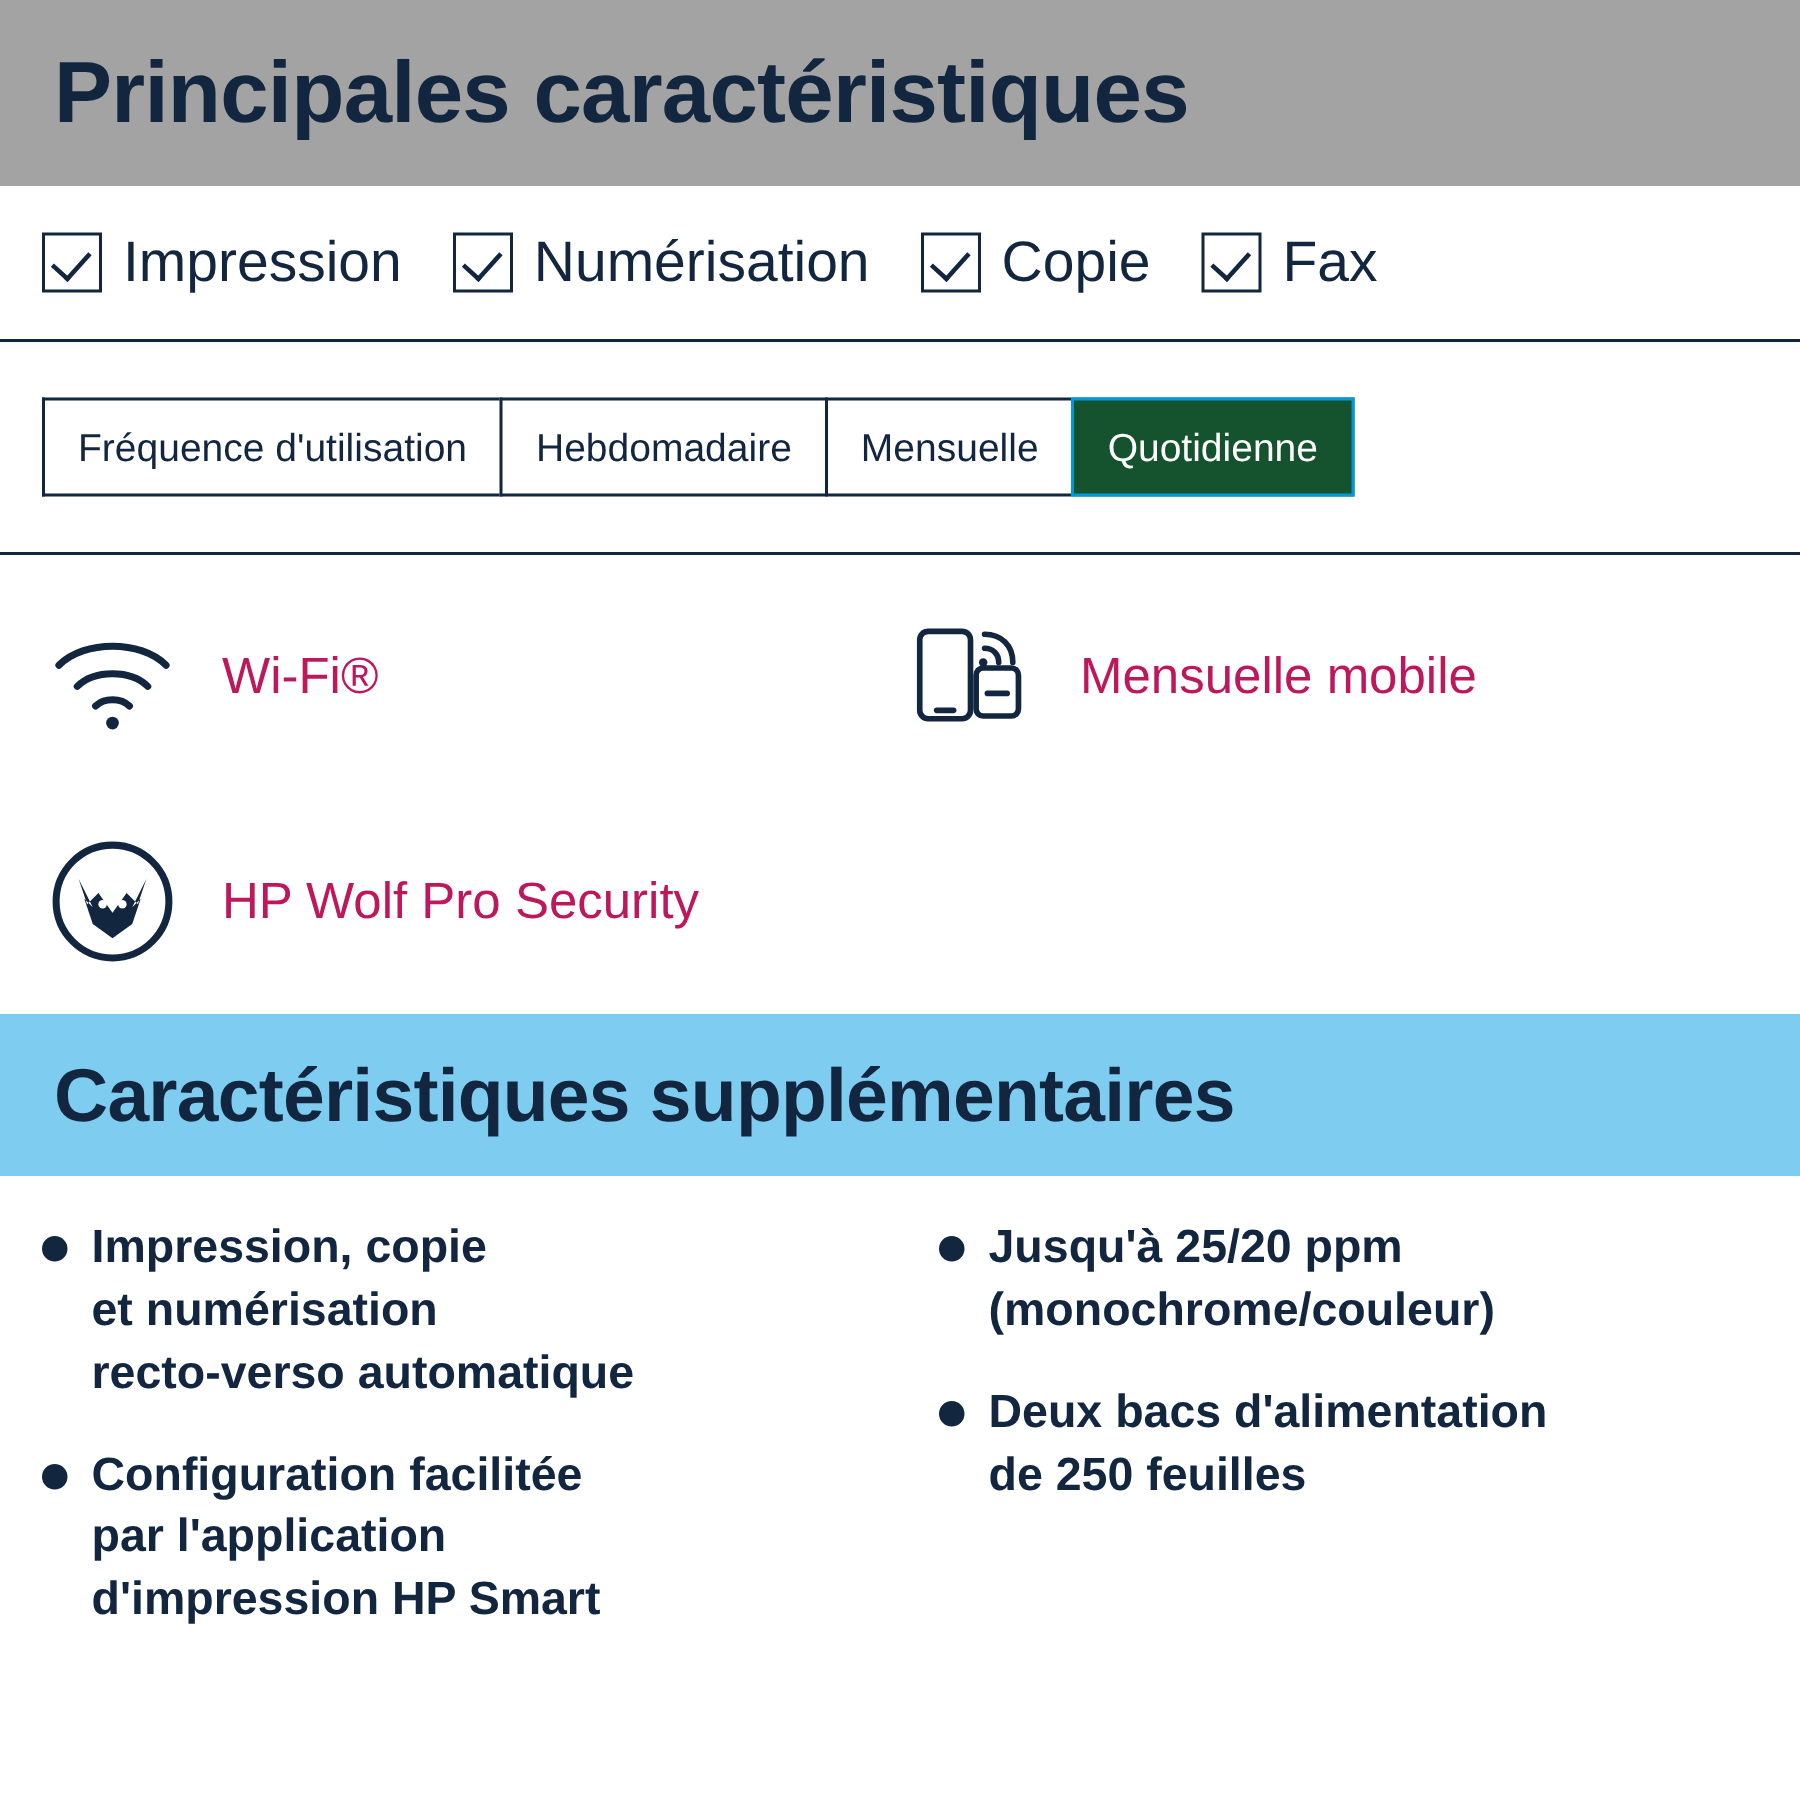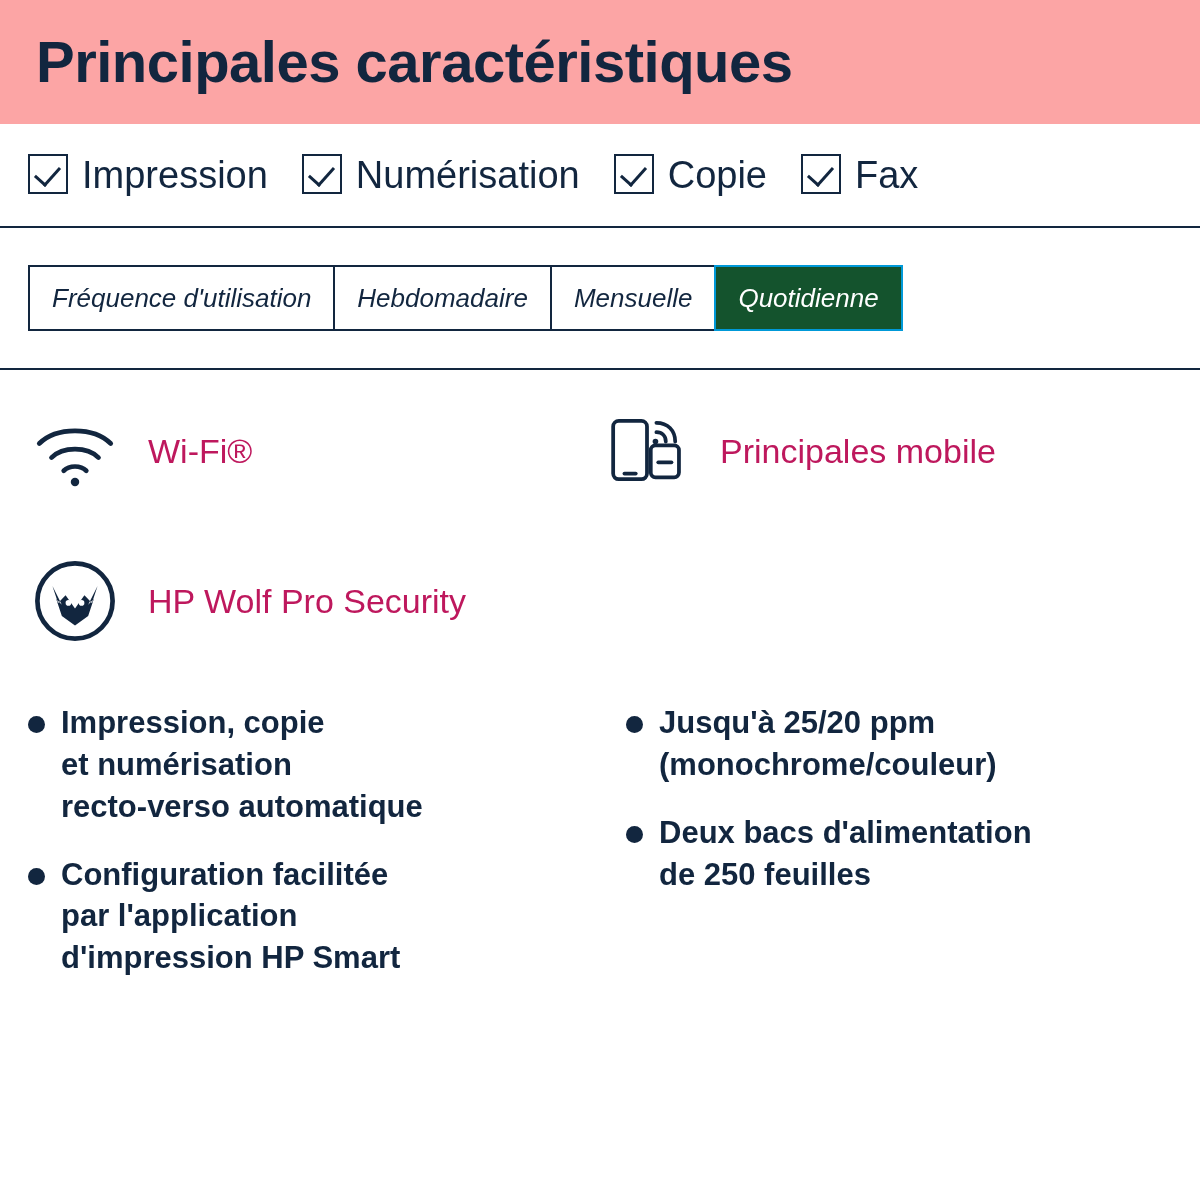--- a/index.html
+++ b/index.html
@@ -18,21 +18,21 @@
     position: relative;
     width: 1200px;
     height: 1200px;
     box-sizing: border-box;
     display: flex;
     flex-direction: column;
   }
 
   
   .band-primary {
-    background: #fca5a5;
+    background: #a3a3a3;
     height: 124px;
     display: flex;
     align-items: center;
     padding: 0 36px;
     box-sizing: border-box;
   }
   .band-primary h1 {
     margin: 0;
     font-size: 58px;
     font-weight: 700;
@@ -46,21 +46,21 @@
     height: 104px;
     border-bottom: 2px solid #12263f;
     display: flex;
     align-items: center;
     padding: 0 28px;
     box-sizing: border-box;
     gap: 34px;
   }
   .cap {
     display: flex;
-    align-items: flex-start;
+    align-items: center;
     gap: 14px;
   }
   .checkbox {
     width: 40px;
     height: 40px;
     border: 2.5px solid #12263f;
     box-sizing: border-box;
     position: relative;
     flex: none;
   }
@@ -101,21 +101,20 @@
     border-right-width: 0;
     display: flex;
     align-items: center;
     justify-content: center;
     padding: 0 22px;
     font-size: 26px;
     color: #12263f;
     background: #ffffff;
     box-sizing: border-box;
     white-space: nowrap;
-    font-style: italic;
   }
   .freq-cell:last-child {
     border-right-width: 2px;
   }
   .freq-cell.selected {
     background: #14532d;
     color: #ffffff;
     border-color: #0099d8;
   }
 
@@ -263,37 +262,40 @@
             <rect x="14" y="18" width="36" height="62" rx="6"></rect>
             <path d="M26 74 L38 74"></path>
             <rect x="54" y="44" width="30" height="34" rx="5"></rect>
             <path d="M62 62 L76 62"></path>
             <path d="M60 30 C66 30, 70 34, 70 40"></path>
             <path d="M60 20 C72 20, 80 28, 80 40"></path>
             <circle cx="59" cy="40" r="3" fill="#12263f" stroke="none"></circle>
           </g>
         </svg>
       </span>
-      <span class="flabel">Principales mobile</span>
+      <span class="flabel">Mensuelle mobile</span>
     </div>
 
     <div class="feature">
       <span class="ficon">
         <svg viewBox="0 0 100 100" width="94" height="94" aria-hidden="true">
           <circle cx="50" cy="50" r="40" fill="none" stroke="#12263f" stroke-width="5"></circle>
           <path d="M26 34 L36 54 L30 48 L36 66 L50 76 L64 66 L70 48 L64 54 L74 34 L68 52 L60 44 L50 58 L40 44 L32 52 Z" fill="#12263f"></path>
           <circle cx="43" cy="52" r="3" fill="#ffffff"></circle>
           <circle cx="57" cy="52" r="3" fill="#ffffff"></circle>
         </svg>
       </span>
       <span class="flabel">HP Wolf Pro Security</span>
     </div>
 
   </div>
 
+  <div class="band-secondary">
+    <h2>Caractéristiques supplémentaires</h2>
+  </div>
 
   <div class="extras">
 
     <div class="extras-col left">
       <div class="bullet-item">
         <span class="bullet-dot"></span>
         <span class="bullet-text">Impression, copie<br>et numérisation<br>recto-verso automatique</span>
       </div>
       <div class="bullet-item">
         <span class="bullet-dot"></span>

